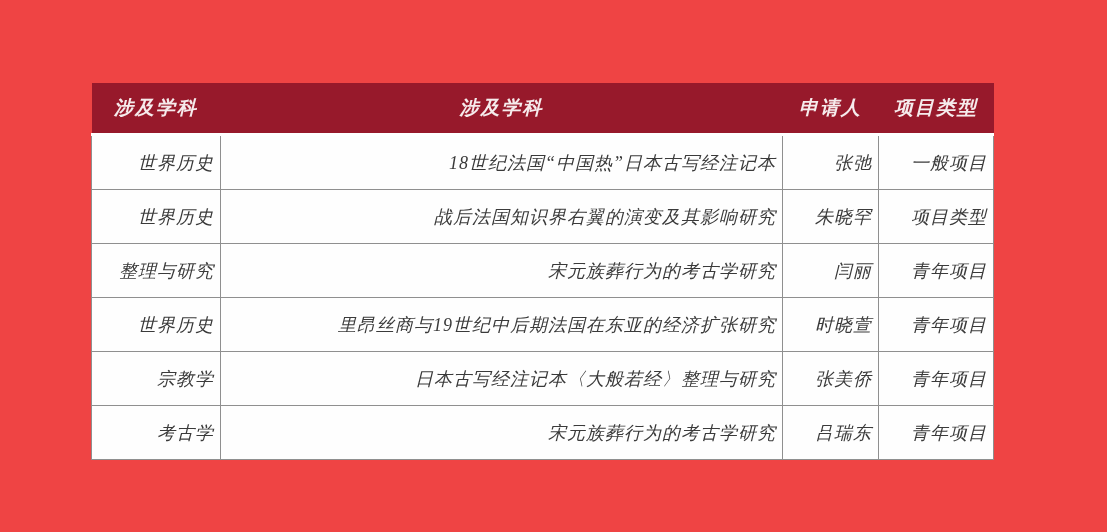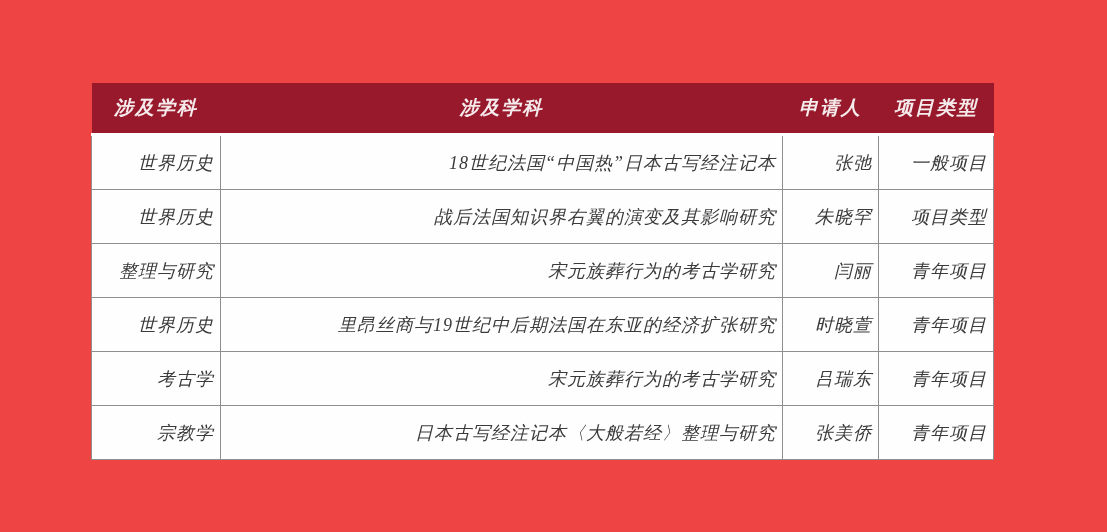--- a/index.html
+++ b/index.html
@@ -100,27 +100,27 @@
           <td>闫丽</td>
           <td>青年项目</td>
         </tr>
         <tr>
           <td>世界历史</td>
           <td>里昂丝商与19世纪中后期法国在东亚的经济扩张研究</td>
           <td>时晓萱</td>
           <td>青年项目</td>
         </tr>
         <tr>
+          <td>宗教学</td>
+          <td>日本古写经注记本〈大般若经〉整理与研究</td>
+          <td>张美侨</td>
+          <td>青年项目</td>
+        </tr>
+        <tr>
           <td>考古学</td>
           <td>宋元族葬行为的考古学研究</td>
           <td>吕瑞东</td>
-          <td>青年项目</td>
-        </tr>
-        <tr>
-          <td>宗教学</td>
-          <td>日本古写经注记本〈大般若经〉整理与研究</td>
-          <td>张美侨</td>
           <td>青年项目</td>
         </tr>
       </tbody>
     </table>
   </div>
 </div>
 
 </body></html>

